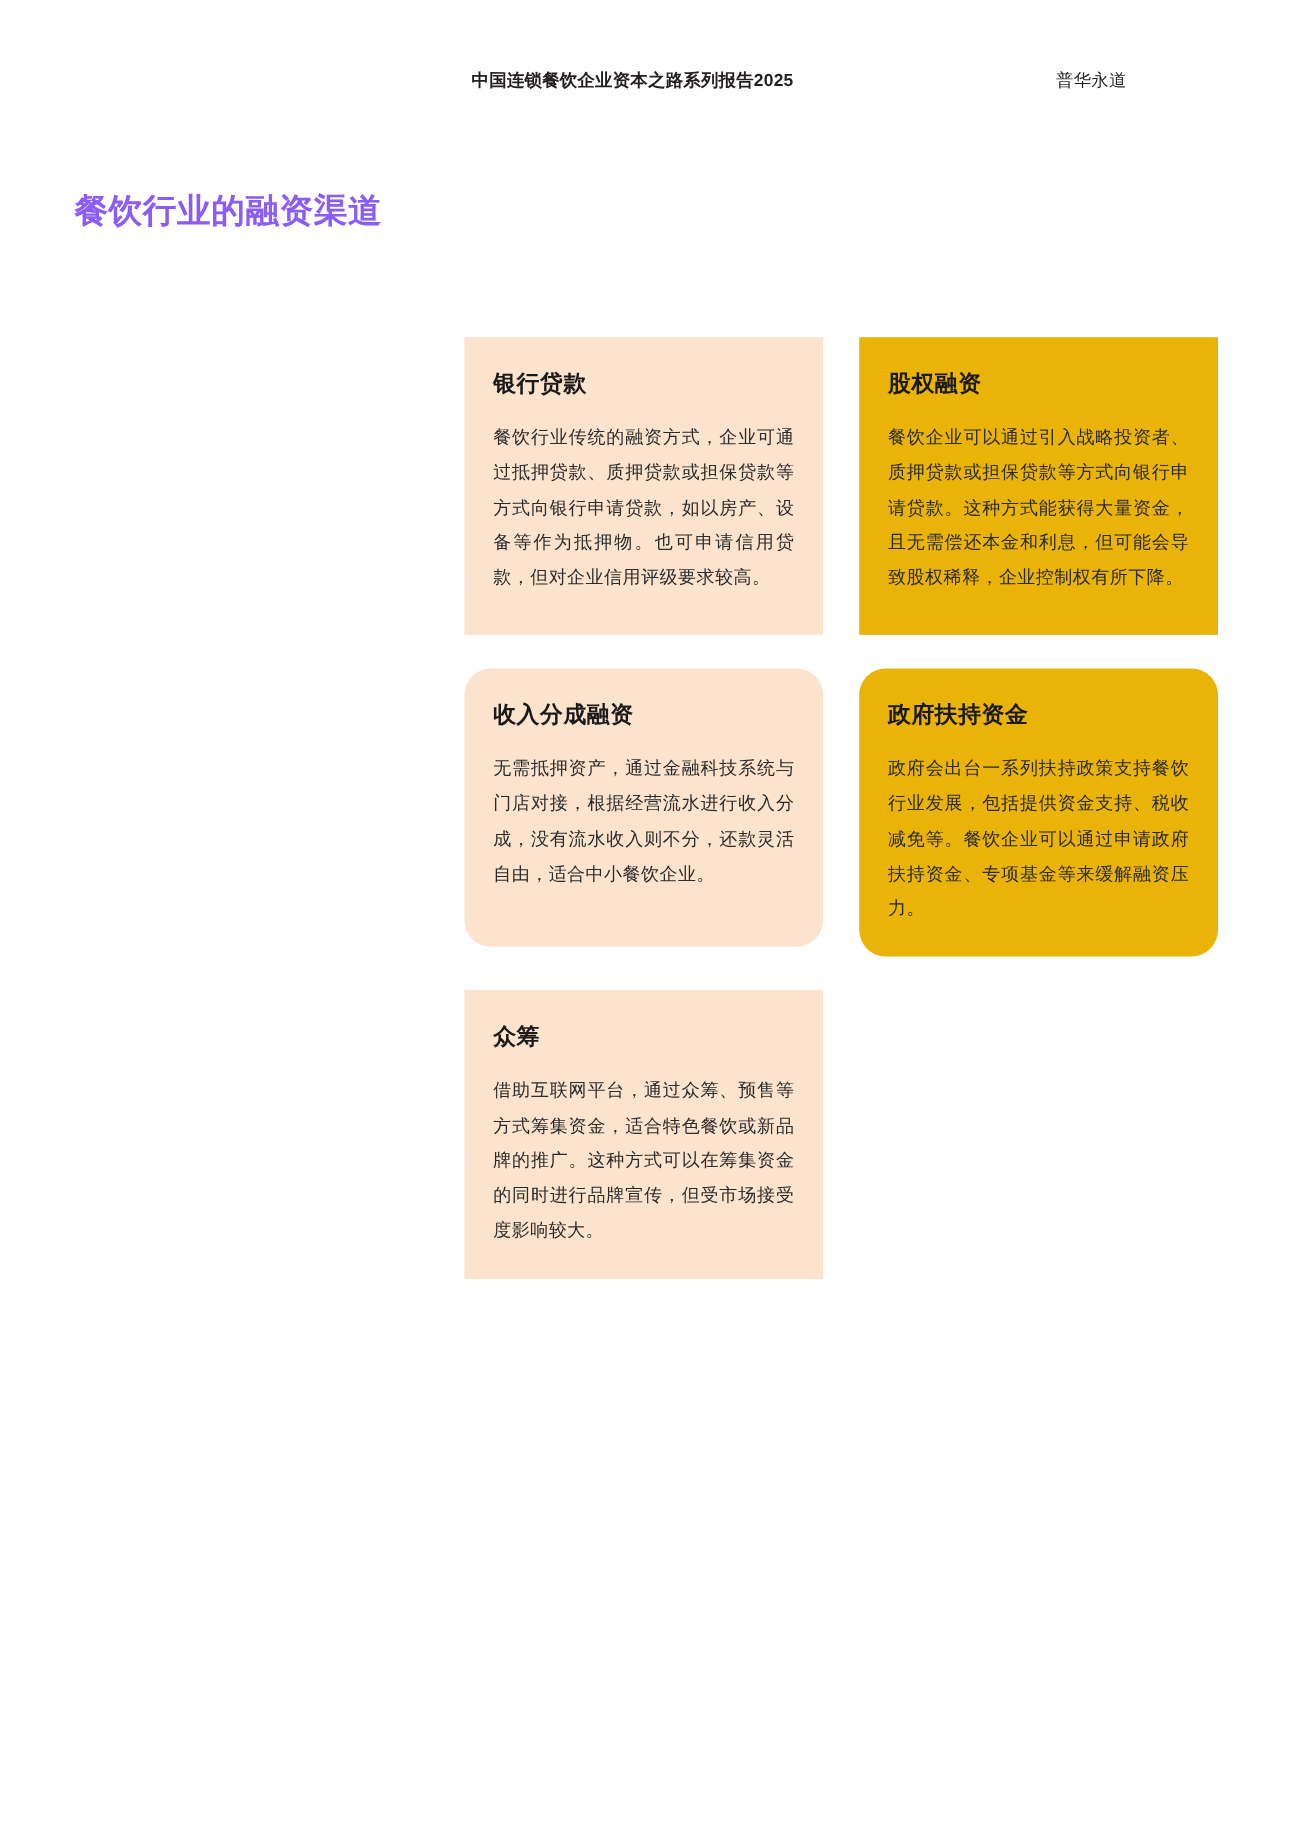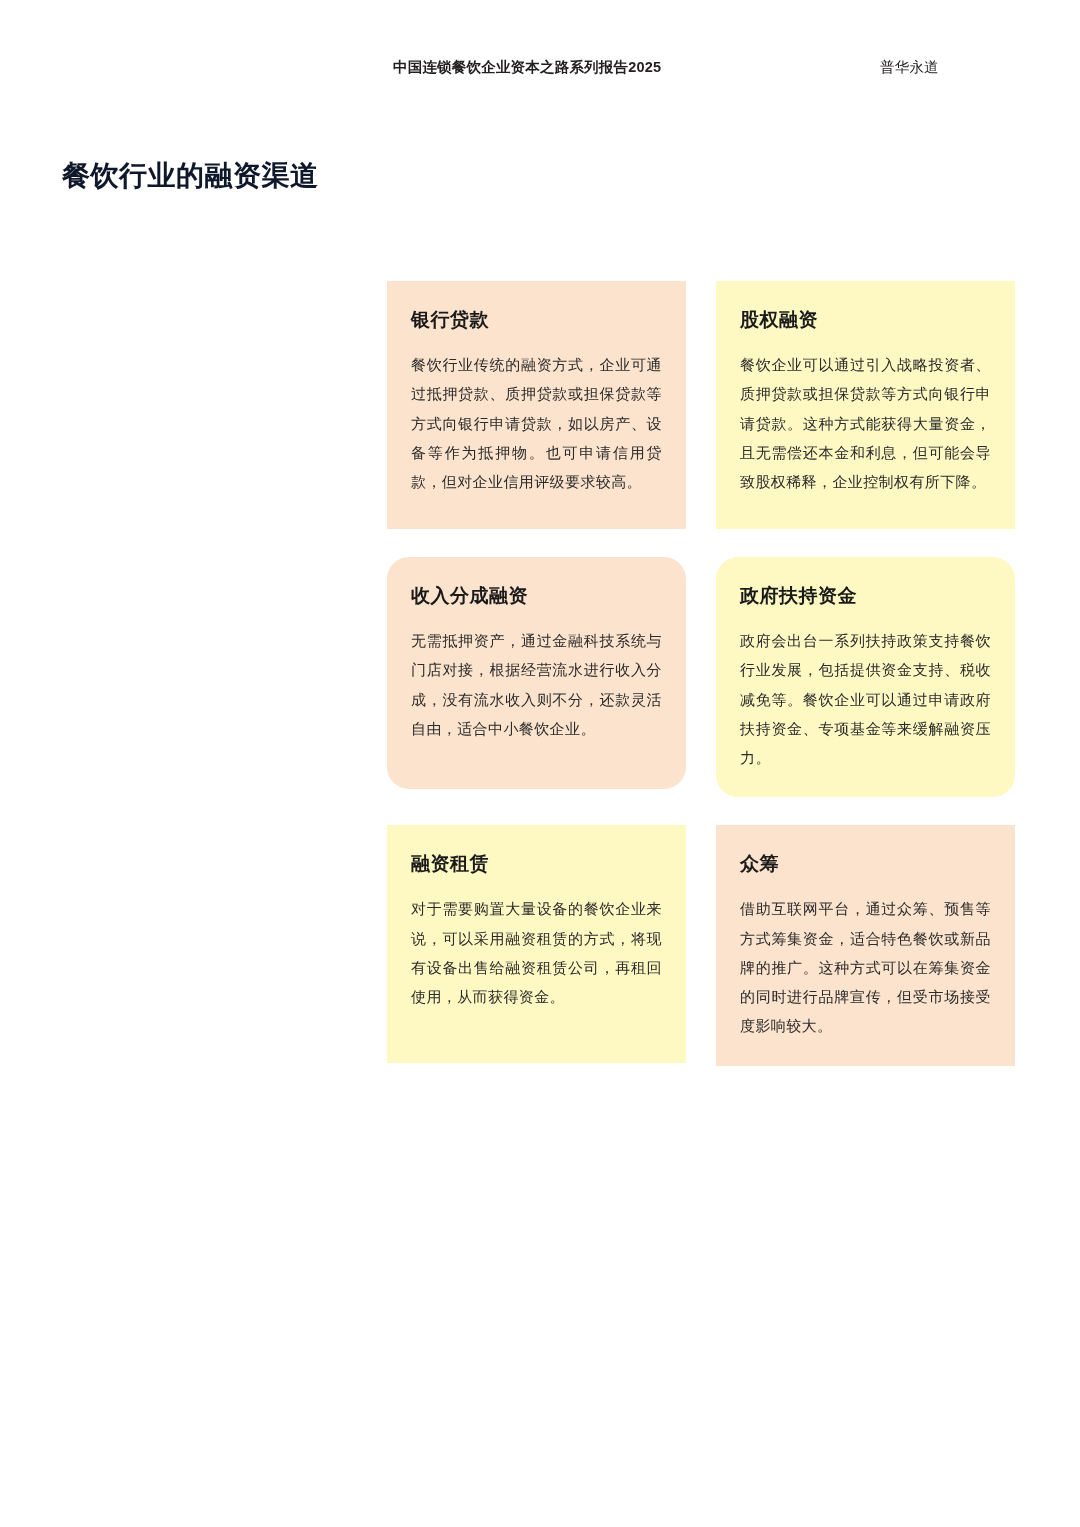--- a/index.html
+++ b/index.html
@@ -55,21 +55,21 @@
 
   
   .page-title {
     position: absolute;
     left: 62px;
     top: 157px;
     font-family: "Liberation Sans", sans-serif;
     font-size: 28px;
     font-weight: 700;
     letter-spacing: 0.5px;
-    color: #0f172a;
+    color: #8b5cf6;
     white-space: nowrap;
   }
 
   
   .grid {
     position: absolute;
     left: 387px;
     top: 281px;
     width: 628px;
   }
@@ -83,21 +83,21 @@
     display: flex;
     flex-direction: column;
     align-items: center;
   }
   .card {
     box-sizing: border-box;
     padding: 26px 24px 24px 24px;
     width: 299px;
   }
   .card.peach { background: #fbe3cd; }
-  .card.grey  { background: #fef9c3; }
+  .card.grey  { background: #eab308; }
 
   .card-title {
     font-family: "Liberation Sans", sans-serif;
     font-size: 19px;
     font-weight: 700;
     color: #1a1a1a;
     margin: 0 0 18px 0;
     letter-spacing: 0.5px;
   }
   .card-body {
@@ -156,26 +156,20 @@
       <div class="col">
         <div class="card grey h3">
           <div class="card-title">政府扶持资金</div>
           <p class="card-body">政府会出台一系列扶持政策支持餐饮行业发展，包括提供资金支持、税收减免等。餐饮企业可以通过申请政府扶持资金、专项基金等来缓解融资压力。</p>
         </div>
       </div>
     </div>
 
     <div class="grid-row">
       <div class="col">
-        <div class="card grey h4">
-          <div class="card-title">融资租赁</div>
-          <p class="card-body">对于需要购置大量设备的餐饮企业来说，可以采用融资租赁的方式，将现有设备出售给融资租赁公司，再租回使用，从而获得资金。</p>
-        </div>
-      </div>
-      <div class="col">
         <div class="card peach h4">
           <div class="card-title">众筹</div>
           <p class="card-body">借助互联网平台，通过众筹、预售等方式筹集资金，适合特色餐饮或新品牌的推广。这种方式可以在筹集资金的同时进行品牌宣传，但受市场接受度影响较大。</p>
         </div>
       </div>
     </div>
 
   </div>
 </div>
 

